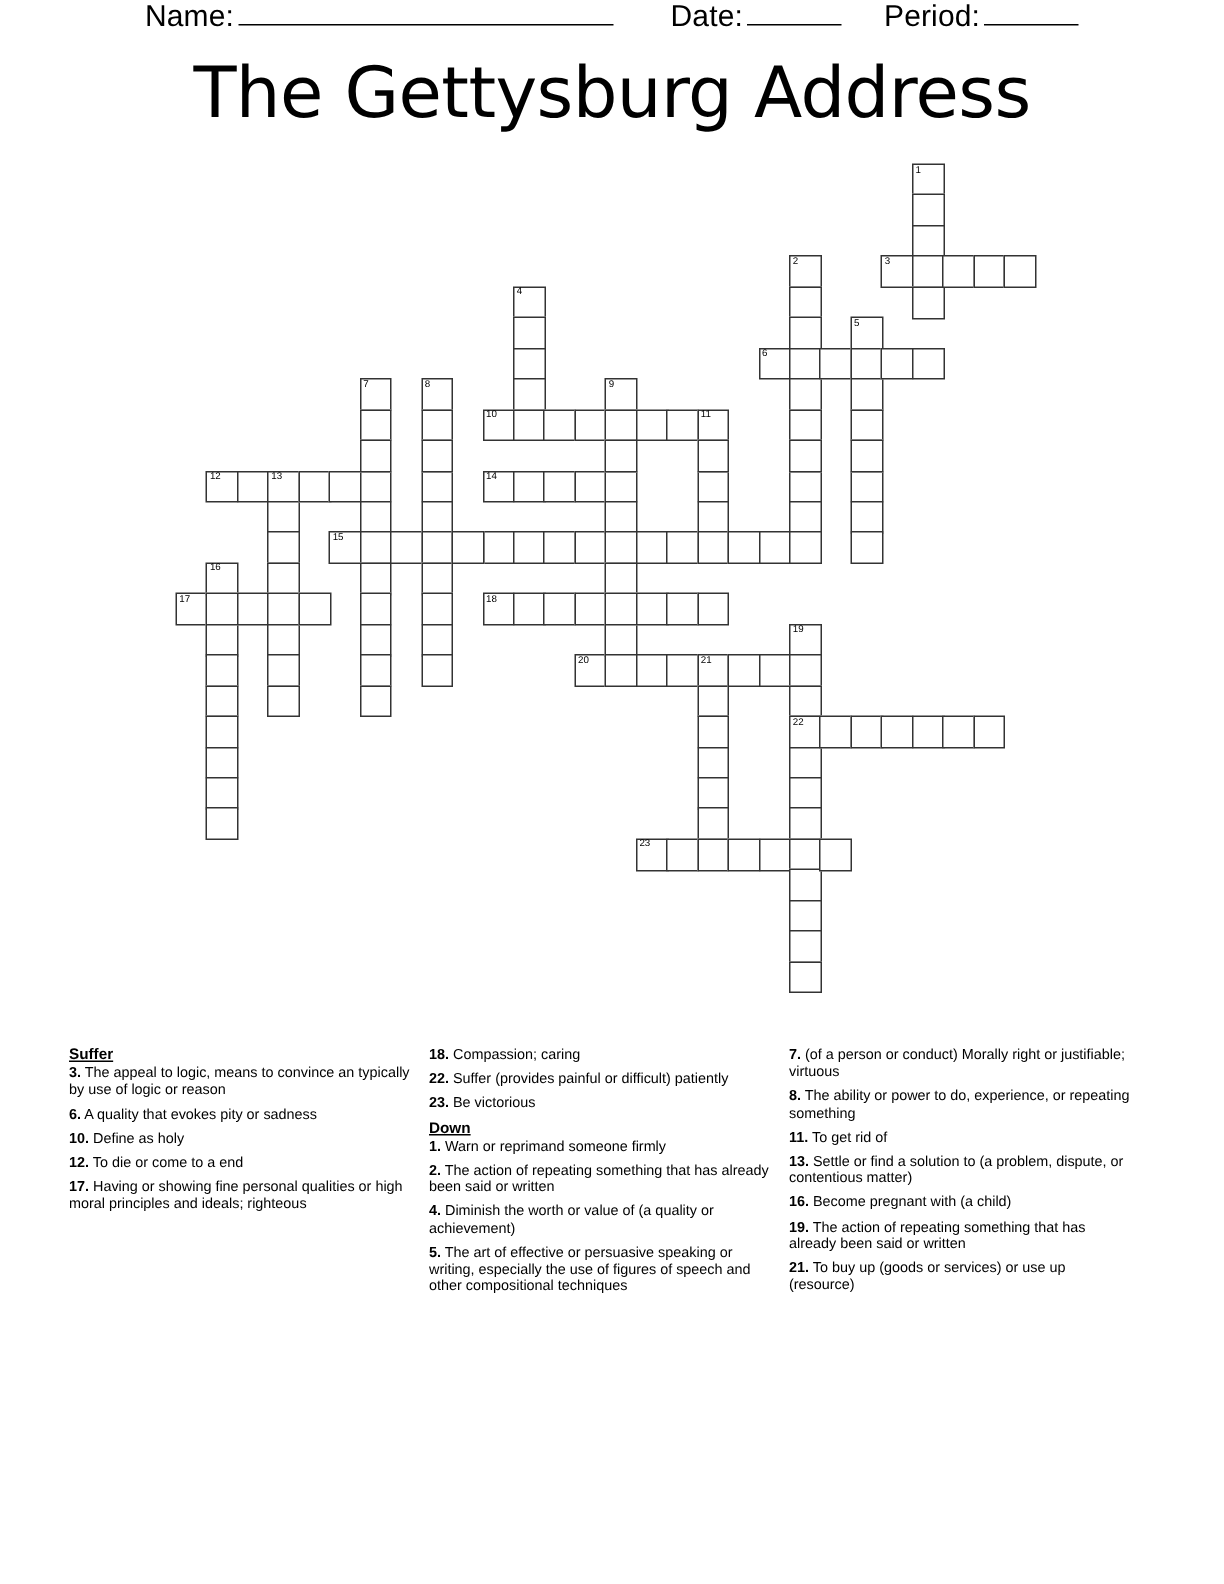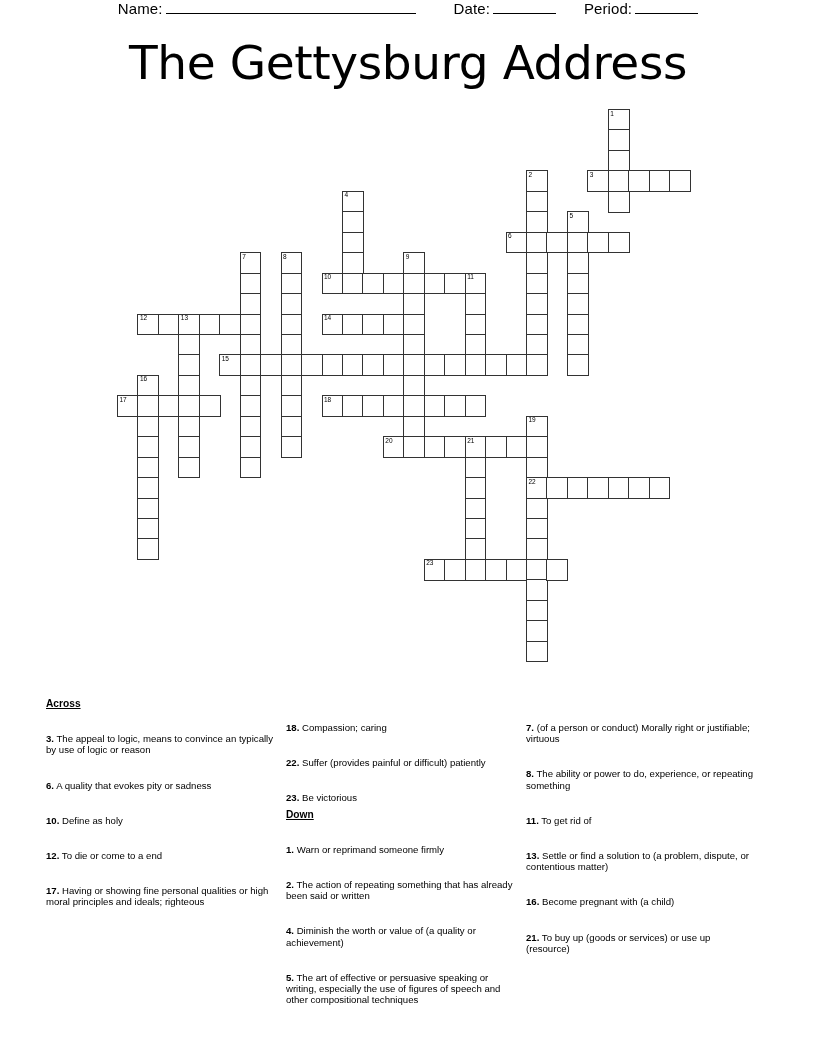--- a/index.html
+++ b/index.html
@@ -29,21 +29,21 @@
     left: 0px;
     width: 816px;
     height: 26px;
     display: flex;
     align-items: flex-start;
     justify-content: center;
     font-size: 14.5px;
     letter-spacing: 0.1px;
   }
   .hdr-field { display: inline-flex; align-items: baseline; white-space: nowrap; }
-  .hdr-label { font-size: 15px; }
+  .hdr-label { font-size: 20px; }
   .hdr-rule {
     display: inline-block;
     border-bottom: 1px solid #000;
     height: 13px;
     margin-left: 3px;
   }
   .rule-name   { width: 250px; }
   .rule-date   { width: 63px; }
   .rule-period { width: 63px; }
   .gap-1 { width: 38px; display:inline-block; }
@@ -105,21 +105,20 @@
     font-weight: bold;
     text-decoration: underline;
     font-size: 10.2px;
     margin-bottom: 1px;
     display: block;
   }
   .clue {
     display: block;
     margin-bottom: 5px;
     text-align: left;
-    margin-top: 24px;
   }
   .clue b { font-weight: bold; }
 </style>
 </head>
 <body>
 
 <div class="page">
 
   <div class="hdr">
     <span class="hdr-field">
@@ -342,21 +341,21 @@
       <div class="cell" style="left: 280.6px; top: 252.15px; width: 21.75px; height: 21.75px;">
         <span class="cellnum">8</span>
       </div>
       <div class="cell" style="left: 280.6px; top: 272.6px; width: 21.75px; height: 21.75px;"></div>
       <div class="cell" style="left: 280.6px; top: 293.05px; width: 21.75px; height: 21.75px;"></div>
       <div class="cell" style="left: 301.05px; top: 354.4px; width: 21.75px; height: 21.75px;"></div>
     </div>
 
   <div class="clues">
     <div class="clue-col col1">
-        <span class="clue-head">Across</span>
+        <span class="clue-head">Suffer</span>
         <span class="clue"><b>3.</b><span> The appeal to logic, means to convince an typically by use of logic or reason</span></span>
         <span class="clue"><b>6.</b><span> A quality that evokes pity or sadness</span></span>
         <span class="clue"><b>10.</b><span> Define as holy</span></span>
         <span class="clue"><b>12.</b><span> To die or come to a end</span></span>
         <span class="clue"><b>17.</b><span> Having or showing fine personal qualities or high moral principles and ideals; righteous</span></span>
       </div>
     <div class="clue-col col2">
         <span class="clue"><b>18.</b><span> Compassion; caring</span></span>
         <span class="clue"><b>22.</b><span> Suffer (provides painful or difficult) patiently</span></span>
         <span class="clue"><b>23.</b><span> Be victorious</span></span>
@@ -365,17 +364,18 @@
         <span class="clue"><b>2.</b><span> The action of repeating something that has already been said or written</span></span>
         <span class="clue"><b>4.</b><span> Diminish the worth or value of (a quality or achievement)</span></span>
         <span class="clue"><b>5.</b><span> The art of effective or persuasive speaking or writing, especially the use of figures of speech and other compositional techniques</span></span>
       </div>
     <div class="clue-col col3">
         <span class="clue"><b>7.</b><span> (of a person or conduct) Morally right or justifiable; virtuous</span></span>
         <span class="clue"><b>8.</b><span> The ability or power to do, experience, or repeating something</span></span>
         <span class="clue"><b>11.</b><span> To get rid of</span></span>
         <span class="clue"><b>13.</b><span> Settle or find a solution to (a problem, dispute, or contentious matter)</span></span>
         <span class="clue"><b>16.</b><span> Become pregnant with (a child)</span></span>
+        <span class="clue"><b>19.</b><span> The action of repeating something that has already been said or written</span></span>
         <span class="clue"><b>21.</b><span> To buy up (goods or services) or use up (resource)</span></span>
       </div>
   </div>
 
 </div>
 
 </body></html>

